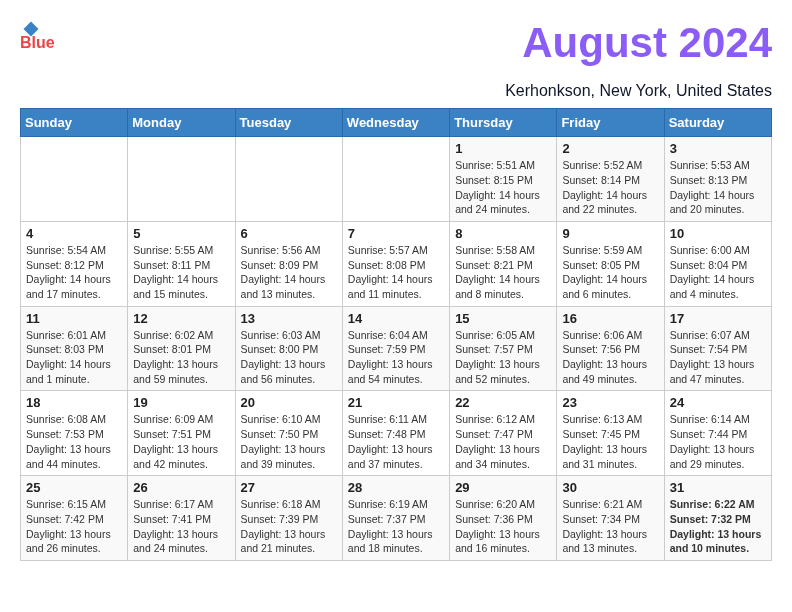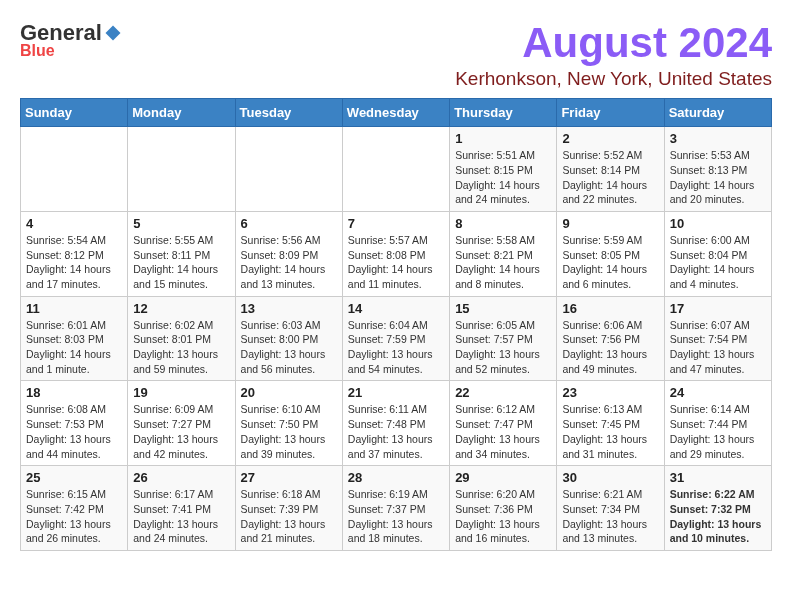--- a/index.html
+++ b/index.html
@@ -37,23 +37,23 @@
     .title-block {
       text-align: right;
     }
     .main-title {
       font-size: 42px;
       font-weight: bold;
       color: #8b5cf6;
       line-height: 1.1;
     }
     .subtitle {
-      font-size: 19px;
-      color: #7f1d1d;
-      margin-top: 2px;
+      font-size: 16px;
+      color: #0f172a;
+      margin-top: 16px;
     }
     .calendar {
       width: 100%;
       border-collapse: collapse;
       font-size: 11px;
       padding-left: 30px;
     }
     .calendar thead th {
       background: #3b82c4;
       color: #fff;
@@ -91,21 +91,20 @@
     .empty-cell {
       background: #fff !important;
     }
   </style>
 </head>
 <body>
 
 <div class="header">
   <div class="logo">
     <div class="logo-text">
-      <span class="logo-general">General</span>
       <svg class="logo-icon" viewBox="0 0 24 24">
         <polygon points="12,2 22,12 12,22 2,12" fill="#3b82c4"></polygon>
         <polygon points="14,2 22,10" fill="#2b6cb0"></polygon>
       </svg>
     </div>
     <div style="font-size:16px; font-weight:bold; color:#ef4444; margin-top:-4px;">
       <span>Blue</span>
     </div>
   </div>
   <div class="title-block">
@@ -260,21 +259,21 @@
         <td>
           <div class="day-number">18</div>
           <div class="day-info" style="white-space: pre-line;">Sunrise: 6:08 AM
 Sunset: 7:53 PM
 Daylight: 13 hours
 and 44 minutes.</div>
         </td>
         <td>
           <div class="day-number">19</div>
           <div class="day-info" style="white-space: pre-line;">Sunrise: 6:09 AM
-Sunset: 7:27 PM
+Sunset: 7:51 PM
 Daylight: 13 hours
 and 42 minutes.</div>
         </td>
         <td>
           <div class="day-number">20</div>
           <div class="day-info" style="white-space: pre-line;">Sunrise: 6:10 AM
 Sunset: 7:50 PM
 Daylight: 13 hours
 and 39 minutes.</div>
         </td>

